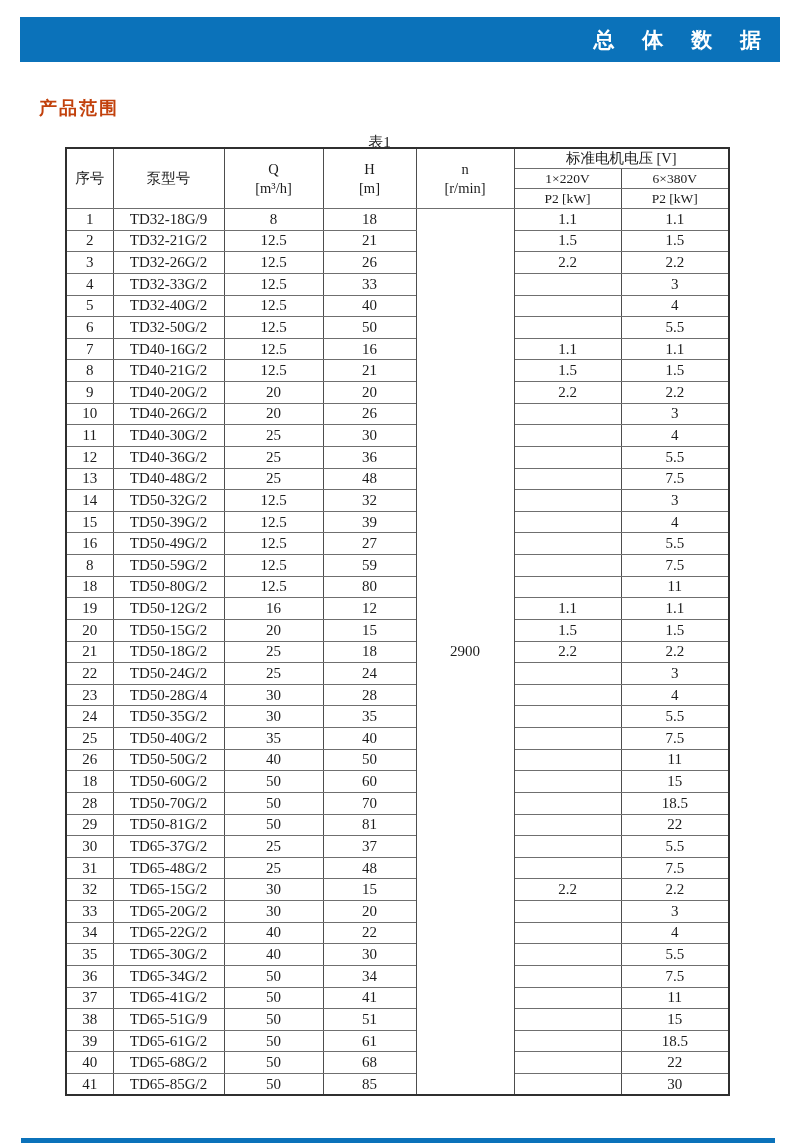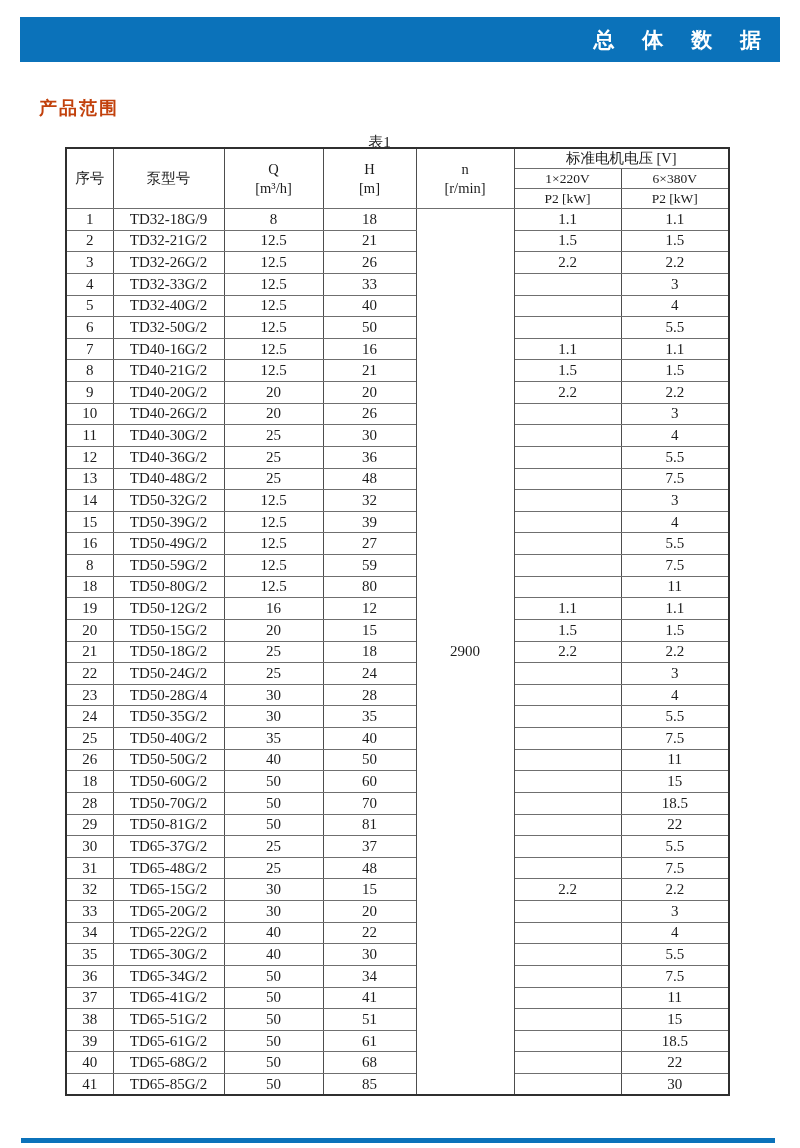--- a/index.html
+++ b/index.html
@@ -411,21 +411,21 @@
       <tr>
         <td>37</td>
         <td>TD65-41G/2</td>
         <td>50</td>
         <td>41</td>
         <td></td>
         <td>11</td>
       </tr>
       <tr>
         <td>38</td>
-        <td>TD65-51G/2</td>
+        <td>TD65-51G/9</td>
         <td>50</td>
         <td>51</td>
         <td></td>
         <td>15</td>
       </tr>
       <tr>
         <td>39</td>
         <td>TD65-61G/2</td>
         <td>50</td>
         <td>61</td>

